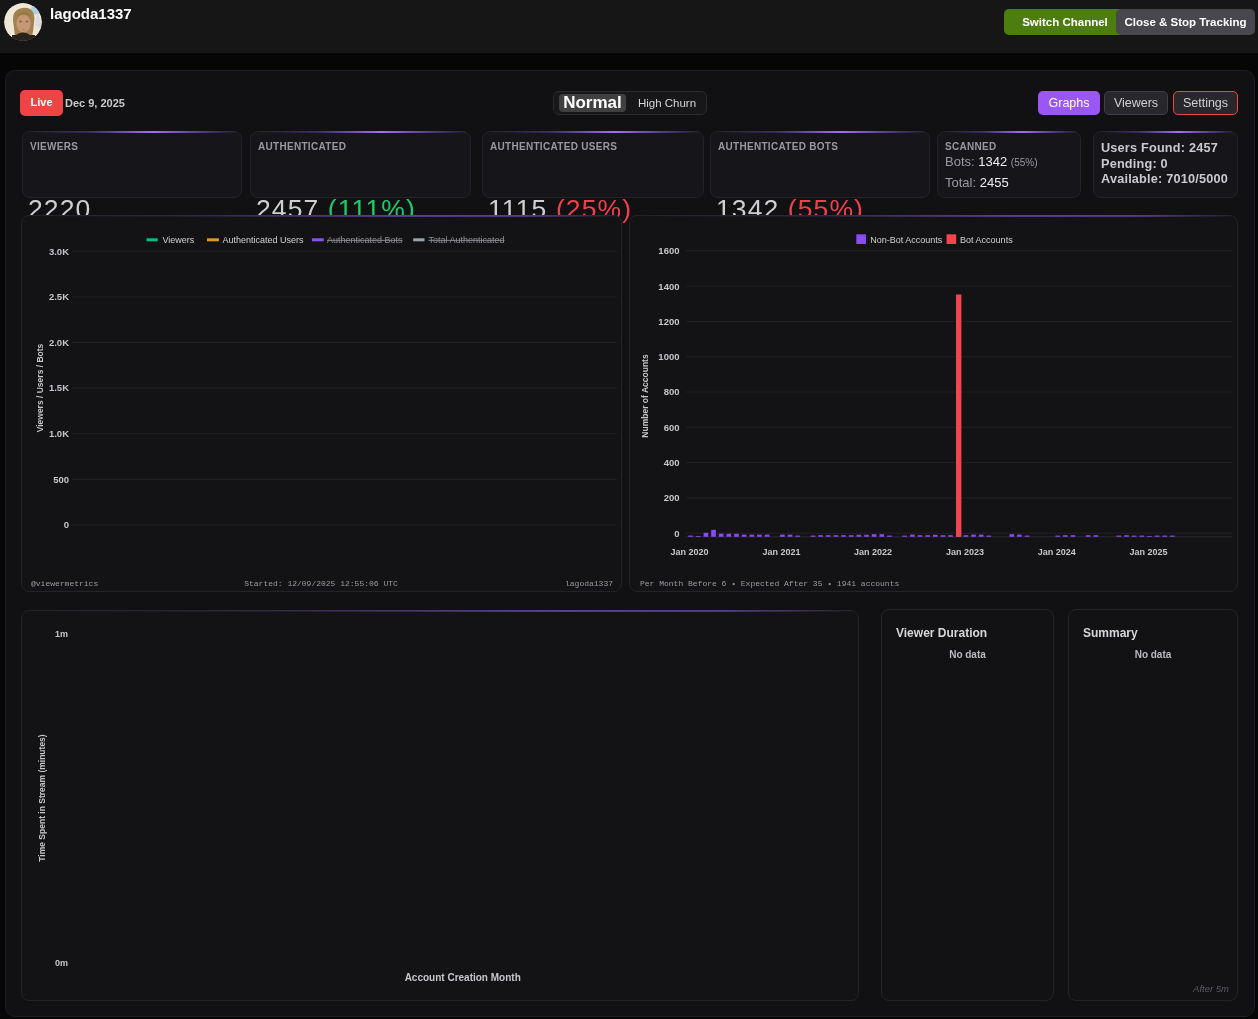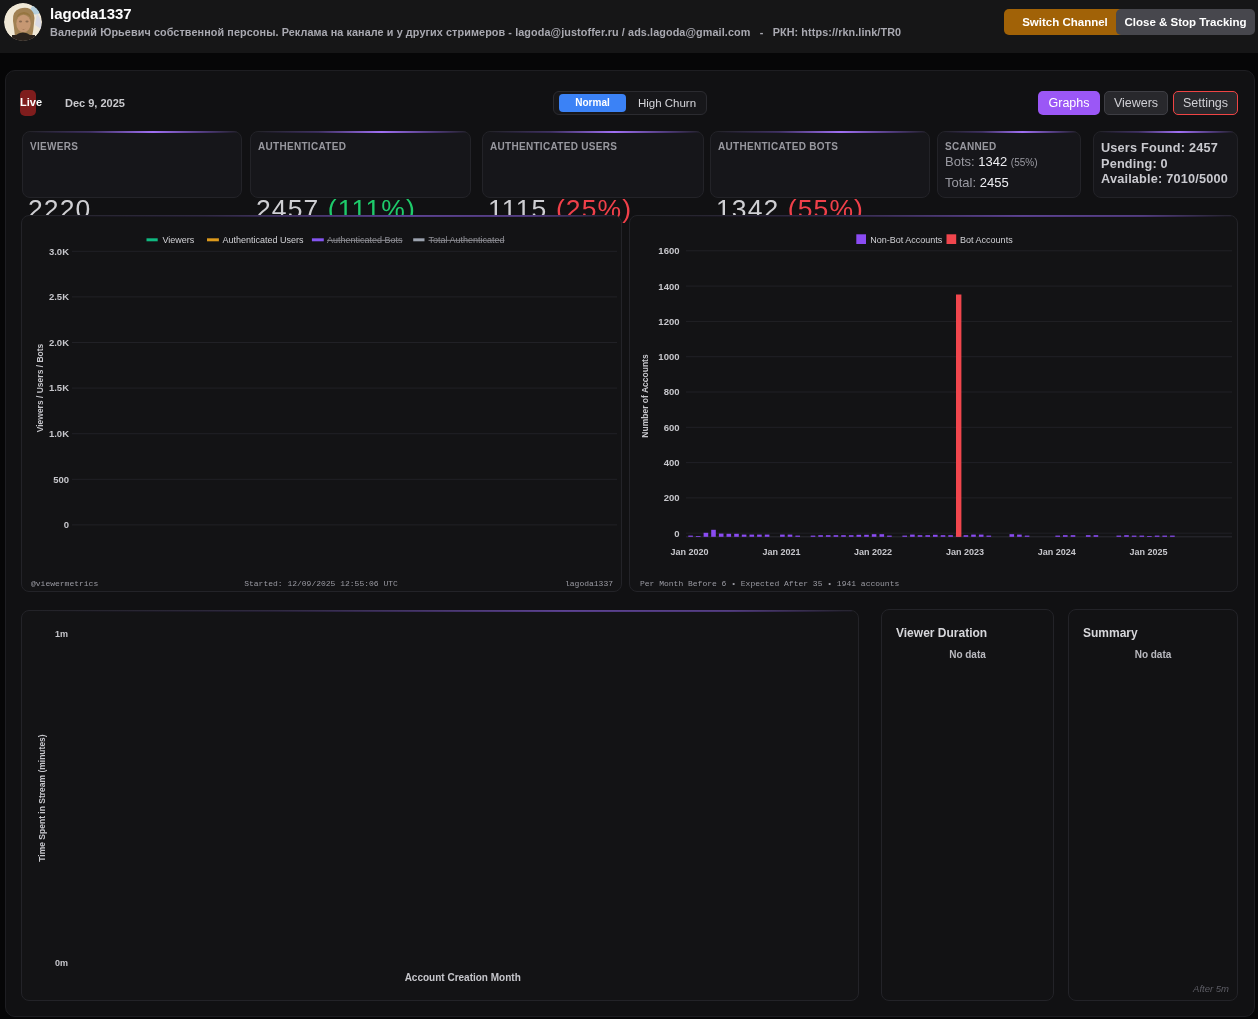--- a/index.html
+++ b/index.html
@@ -5,31 +5,31 @@
   * { margin:0; padding:0; box-sizing:border-box; }
   html,body { background:#060607; width:1258px; height:1019px; overflow:hidden; }
   body { font-family:"Liberation Sans", sans-serif; position:relative; }
 
   
   #header { position:absolute; left:0; top:0; width:1258px; height:53px; background:#161617; }
   #avatar { position:absolute; left:4px; top:3px; width:38px; height:38px; border-radius:50%; overflow:hidden; }
   #uname { position:absolute; left:50px; top:5px; font-size:15px; font-weight:bold; color:#fdfdfe; }
   #udesc { position:absolute; left:50px; top:26px; font-size:10.8px; font-weight:bold; color:#a9a9b1; letter-spacing:.1px; }
   .hbtn { position:absolute; top:9px; height:26px; border-radius:5px; font-size:11.5px; font-weight:bold; color:#fff; line-height:26px; text-align:center; }
-  #btn-switch { left:1004px; width:122px; background:#a16207; }
+  #btn-switch { left:1004px; width:122px; background:#4d7c0f; }
   #btn-close  { left:1116px; width:139px; background:#47474d; }
 
   
   #panel { position:absolute; left:5px; top:70px; width:1250px; height:947px; background:#111113; border:1px solid #1e1e22; border-radius:10px; }
 
   
-  #live { position:absolute; left:20px; top:90px; width:16px; height:25.5px; background:#7f1d1d; border-radius:5px; color:#fff; font-size:11px; font-weight:bold; line-height:25.5px; text-align:center; }
+  #live { position:absolute; left:20px; top:90px; width:43px; height:25.5px; background:#ef4444; border-radius:5px; color:#fff; font-size:11px; font-weight:bold; line-height:25.5px; text-align:center; }
   #date { position:absolute; left:65px; top:97px; color:#c9c9cd; font-size:11px; font-weight:bold; }
   #toggle { position:absolute; left:553px; top:91px; width:154px; height:24px; background:#17171a; border:1px solid #2b2b30; border-radius:6px; }
-  #tg-normal { position:absolute; left:5px; top:2px; width:67px; height:18px; background:#3b82f6; border-radius:4px; color:#fff; font-size:10px; font-weight:bold; line-height:18px; text-align:center; }
+  #tg-normal { position:absolute; left:5px; top:2px; width:67px; height:18px; background:#404040; border-radius:4px; color:#fff; font-size:17px; font-weight:bold; line-height:18px; text-align:center; }
   #tg-high { position:absolute; left:78px; top:2px; width:70px; height:18px; color:#d5d5da; font-size:11.5px; line-height:18px; text-align:center; }
   .tabbtn { position:absolute; top:91px; height:24px; border-radius:5px; font-size:12.5px; line-height:24px; text-align:center; }
   #tb-graphs { left:1038px; width:62px; background:#9b57f6; color:#fff; }
   #tb-viewers { left:1104px; width:64px; background:#28282c; border:1px solid #3e3e44; color:#cfcfd4; line-height:22px; }
   #tb-settings { left:1173px; width:65px; background:#28282c; border:1px solid #ef4444; color:#cfcfd4; line-height:22px; }
 
   
   .scard { position:absolute; top:131px; height:67px; background:#16161a; border:1px solid #232328; border-radius:8px; }
   .scard::before { content:""; position:absolute; left:4px; right:4px; top:-1px; height:2px; border-radius:2px;
      background:linear-gradient(90deg, rgba(139,92,246,0) 1%, rgba(139,92,246,.28) 30%, rgba(167,116,255,.95) 60%, rgba(150,100,250,.4) 85%, rgba(139,92,246,.06) 99%); }
@@ -77,21 +77,20 @@
           <ellipse cx="16.5" cy="18.5" rx="1.6" ry="0.9" fill="#8a6a50"></ellipse>
           <ellipse cx="23" cy="18.5" rx="1.6" ry="0.9" fill="#8a6a50"></ellipse>
           <path d="M17 25.5 q2.5 1.2 5 0 l-2.5 1.2 Z" fill="#9c6f52"></path>
         <path d="M12.5 16 Q13 9.5 20 9 Q27 9.5 27 16 Q26 11.5 19.5 11 Q13.5 11.5 12.5 16 Z" fill="#96753f"></path>
         <path d="M9 38 Q10 30 19 29.5 Q28 30 29 38 Z" fill="#29241f"></path>
         <rect x="8" y="32" width="23" height="6" fill="#29241f"></rect>
       </g>
     </svg>
   </div>
   <div id="uname">lagoda1337</div>
-  <div id="udesc">Валерий Юрьевич собственной персоны. Реклама на канале и у других стримеров - lagoda@justoffer.ru / ads.lagoda@gmail.com&nbsp;&nbsp; -&nbsp;&nbsp; РКН: https://rkn.link/TR0</div>
   <div class="hbtn" id="btn-switch">Switch Channel</div>
   <div class="hbtn" id="btn-close">Close &amp; Stop Tracking</div>
 </div>
 
 <div id="panel"></div>
 
 <div id="live">Live</div>
 <div id="date">Dec 9, 2025</div>
 
 <div id="toggle">

